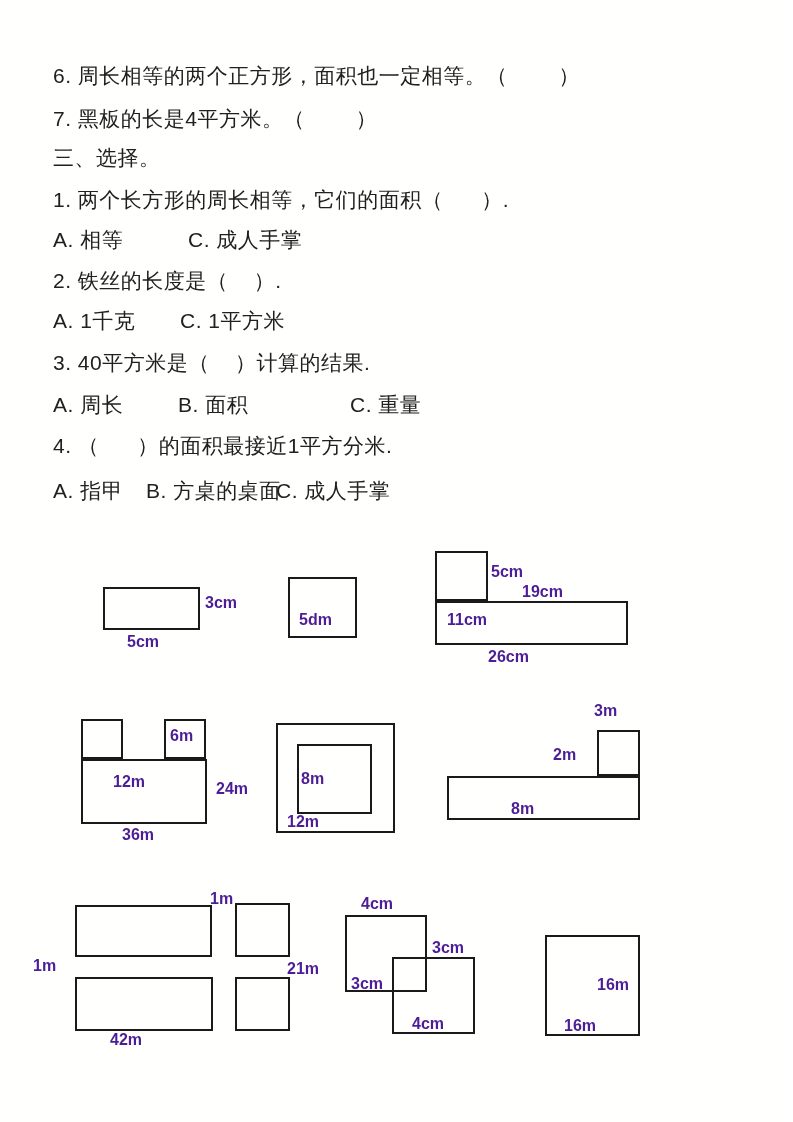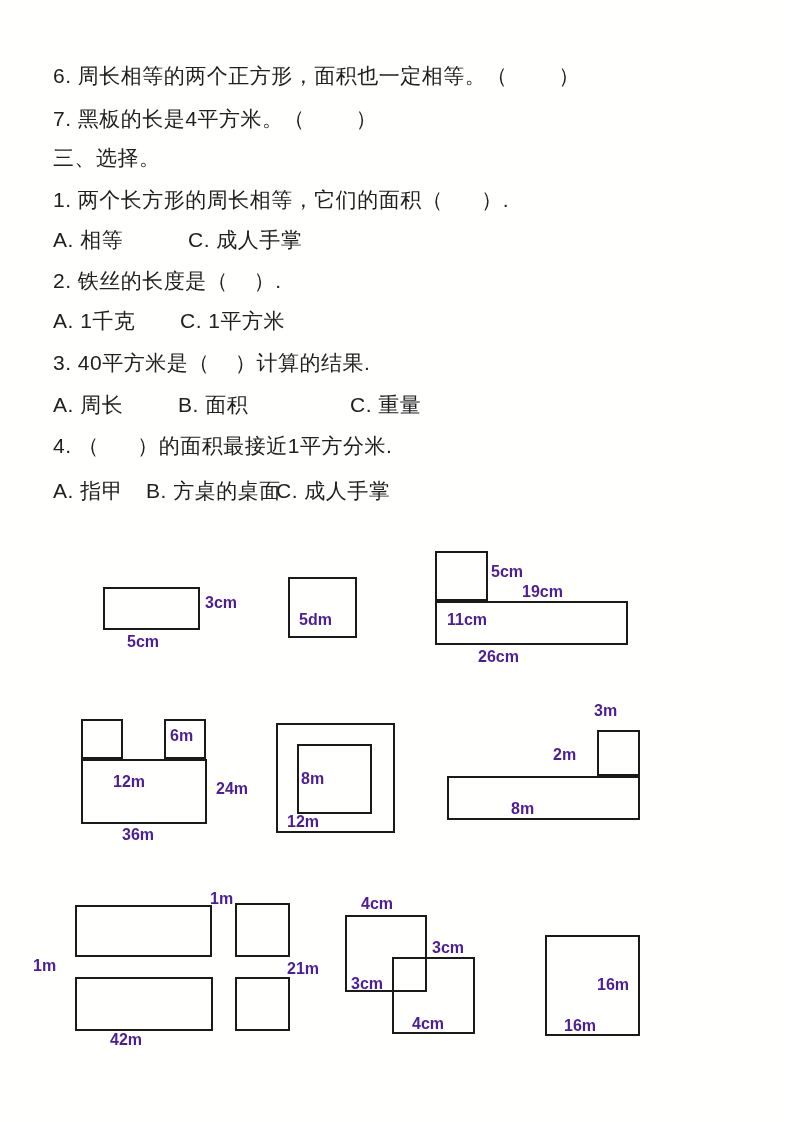--- a/index.html
+++ b/index.html
@@ -83,21 +83,21 @@
     <div class="shape" style="left:288px;top:577px;width:69px;height:61px"></div>
     <div class="flabel" style="left:299px;top:609px">5dm</div>
   </div>
 
   <div>
     <div class="shape" style="left:435px;top:551px;width:53px;height:50px"></div>
     <div class="shape" style="left:435px;top:601px;width:193px;height:44px"></div>
     <div class="flabel" style="left:491px;top:561px">5cm</div>
     <div class="flabel" style="left:522px;top:581px">19cm</div>
     <div class="flabel" style="left:447px;top:609px">11cm</div>
-    <div class="flabel" style="left:478px;top:646px">26cm</div>
+    <div class="flabel" style="left:488px;top:646px">26cm</div>
   </div>
 
   <div>
     <div class="shape" style="left:81px;top:719px;width:42px;height:40px"></div>
     <div class="shape" style="left:164px;top:719px;width:42px;height:40px"></div>
     <div class="shape" style="left:81px;top:759px;width:126px;height:65px"></div>
     <div class="flabel" style="left:170px;top:725px">6m</div>
     <div class="flabel" style="left:113px;top:771px">12m</div>
     <div class="flabel" style="left:216px;top:778px">24m</div>
     <div class="flabel" style="left:122px;top:824px">36m</div>

